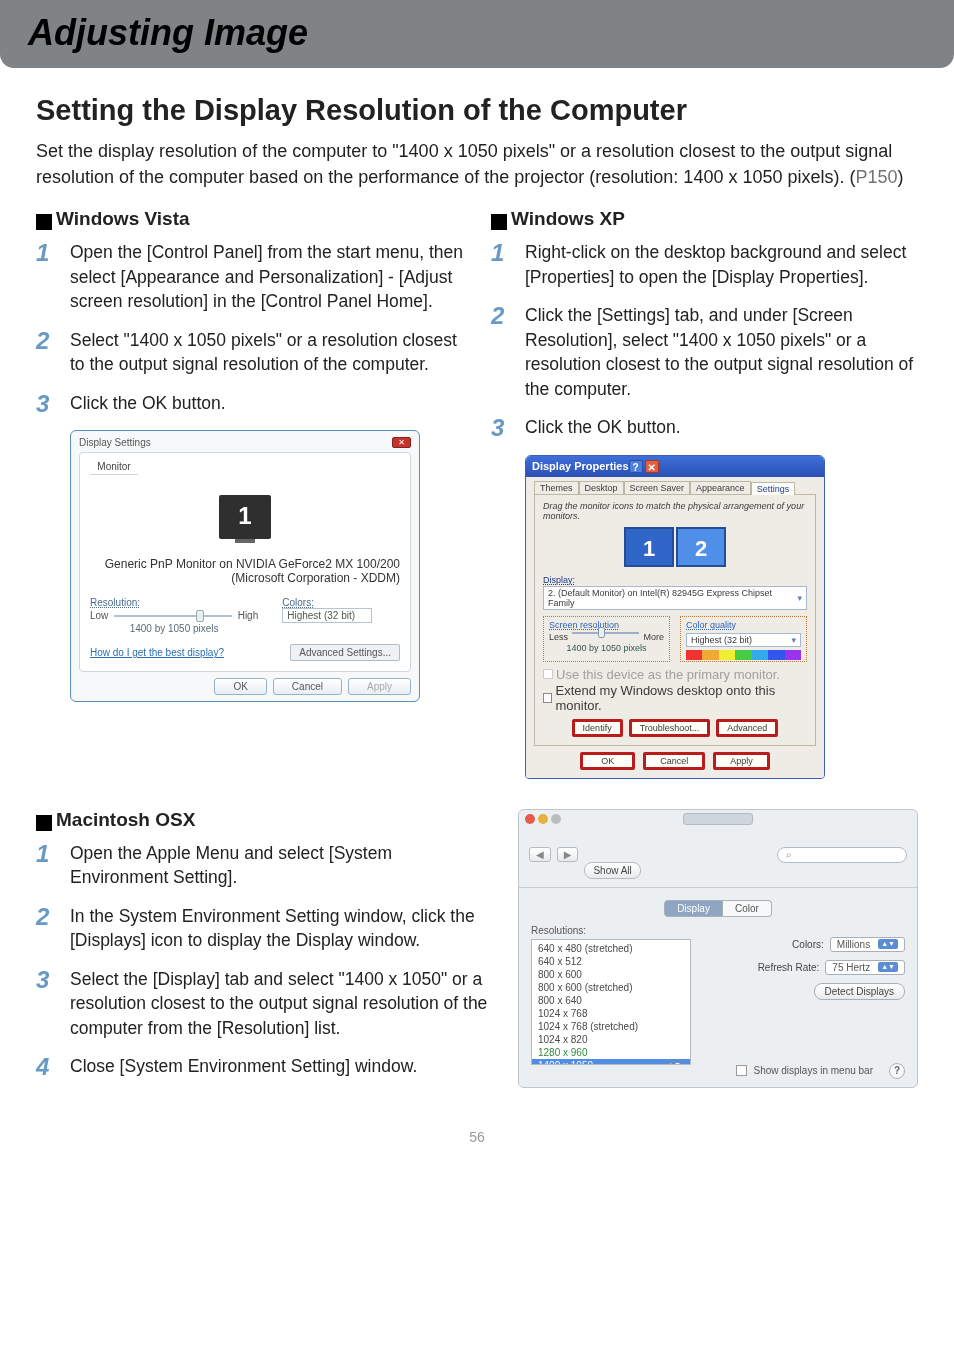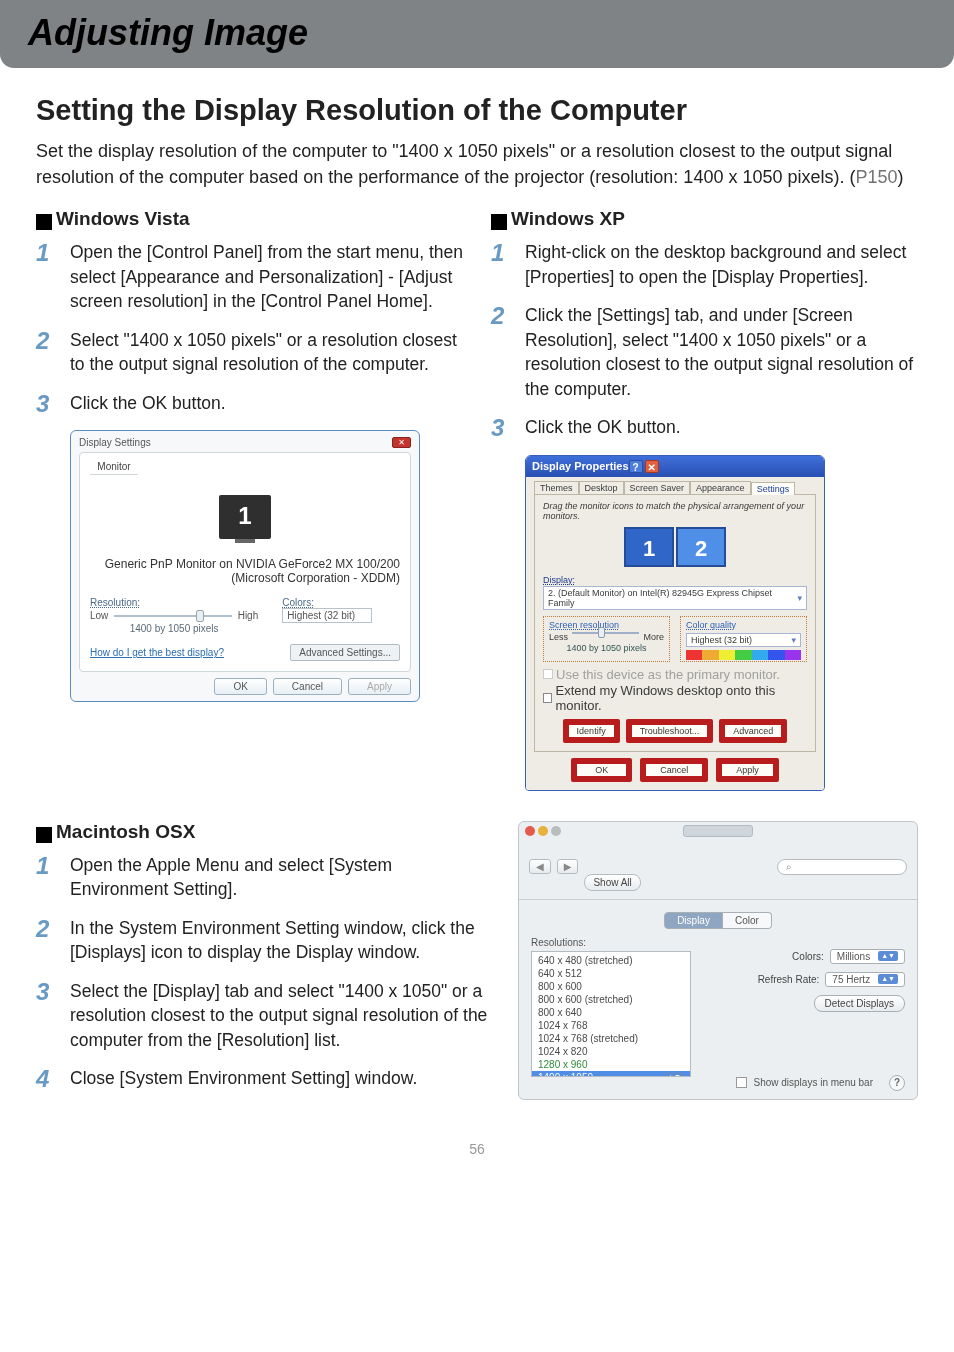--- a/index.html
+++ b/index.html
@@ -64,21 +64,21 @@
 .xp-track { flex: 1; height: 2px; background: #9eafc7; position: relative; }
 .xp-thumb { position: absolute; left: 38%; top: -5px; width: 7px; height: 11px; background: #e9eef2; border: 1px solid #8a9bab; border-radius: 2px; }
 .xp-px { text-align: center; font-size: 9px; color: #355; margin-top: 1px; }
 .xp-colorbar { height: 10px; margin-top: 3px; display: flex; }
 .xp-colorbar .seg { flex: 1; }
 .xp-checks { margin-top: 5px; font-size: 13px; }
 .xp-check { display: flex; align-items: center; gap: 3px; margin-bottom: 1px; }
 .xp-cb { width: 10px; height: 10px; border: 1px solid #888; background: #fff; display: inline-block; }
 .grey { color: #a0a0a0; }
 .xp-btnrow { display: flex; justify-content: center; gap: 6px; margin-top: 6px; }
-.xp-btn { background: #fdfcf6; border: 6px solid #b91c1c; font-size: 9px; padding: 1px 8px; border-radius: 2px; }
+.xp-btn { background: #fdfcf6; border: 3px solid #b91c1c; font-size: 9px; padding: 1px 8px; border-radius: 2px; }
 .xp-footer-btns { display: flex; justify-content: center; gap: 8px; margin-top: 6px; }
 
 .mac-section { display: flex; gap: 28px; margin-top: 30px; align-items: flex-start; }
 .mac-left { flex: 1; }
 .mac-right { width: 400px; }
 .dialog-mac { border: 1px solid #bfc6cb; border-radius: 6px; background: #eceff1; font-size: 10px; color: #555; padding-bottom: 8px; }
 .mac-traffic { display: flex; gap: 3px; padding: 4px 6px 0; }
 .mac-dot { width: 10px; height: 10px; border-radius: 50%; }
 .mac-red { background: #e45a4c; }
 .mac-yellow { background: #e6b13c; }

